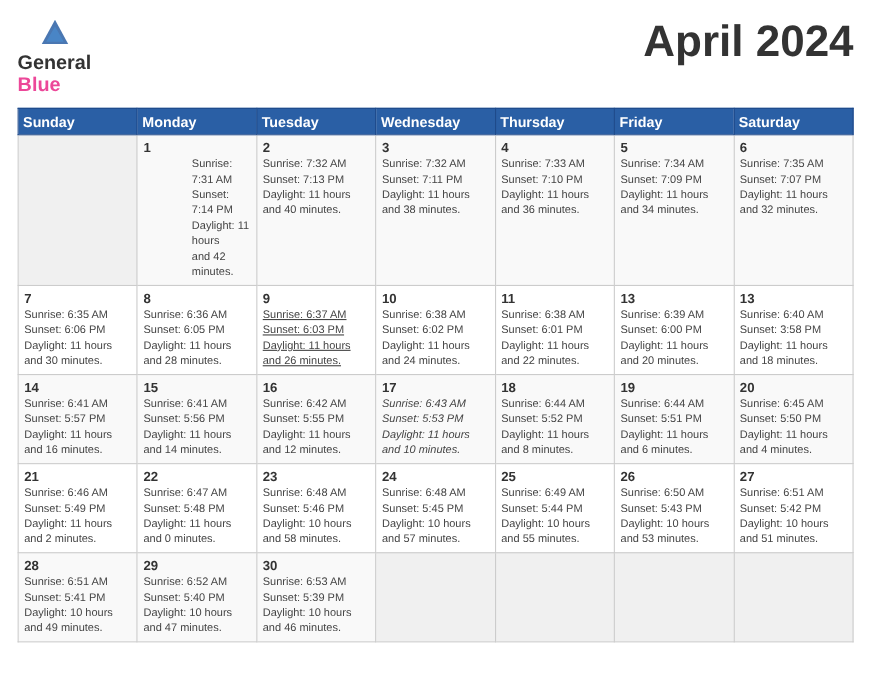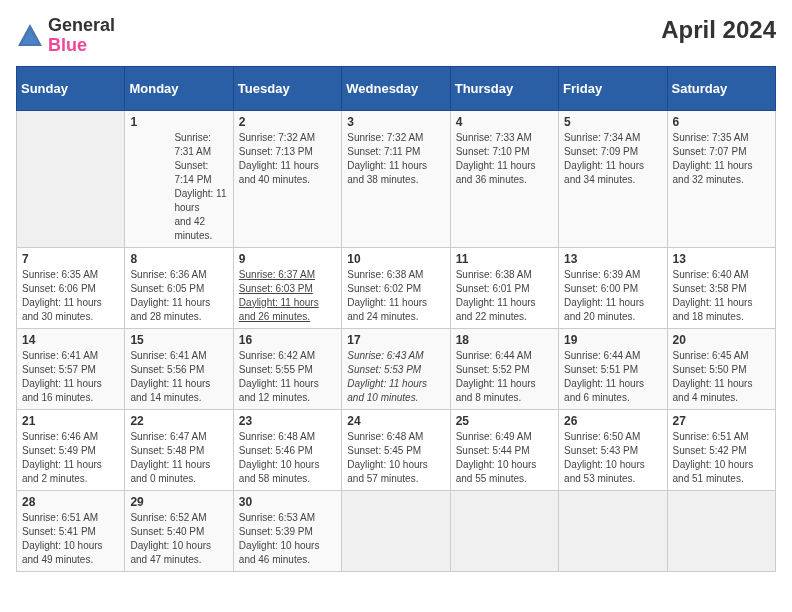--- a/index.html
+++ b/index.html
@@ -13,20 +13,21 @@
     .header {
       display: flex;
       align-items: flex-start;
       justify-content: space-between;
       margin-bottom: 10px;
     }
     .logo {
       display: flex;
       align-items: center;
       gap: 4px;
+      flex-direction: column;
     }
     .logo-text {
       display: flex;
       flex-direction: column;
       line-height: 1.1;
     }
     .logo-general {
       font-size: 18px;
       font-weight: bold;
       color: #333;
@@ -37,39 +38,39 @@
       color: #ec4899;
     }
     .logo-icon {
       width: 28px;
       height: 28px;
     }
     .title-block {
       text-align: right;
     }
     .month-title {
-      font-size: 24px;
+      font-size: 40px;
       font-weight: bold;
       color: #333;
     }
     .location-title {
       font-size: 16px;
       color: #333;
     }
     table {
       width: 100%;
       border-collapse: collapse;
       table-layout: fixed;
     }
     thead th {
       background-color: #2a5fa5;
       color: #fff;
       font-size: 13px;
       font-weight: bold;
-      padding: 14px 4px;
+      padding: 4px 4px;
       text-align: left;
       border: 1px solid #1e4a8a;
     }
     tbody td {
       border: 1px solid #ccc;
       vertical-align: top;
       padding: 4px 5px;
       font-size: 10.5px;
       color: #333;
       height: 80px;

